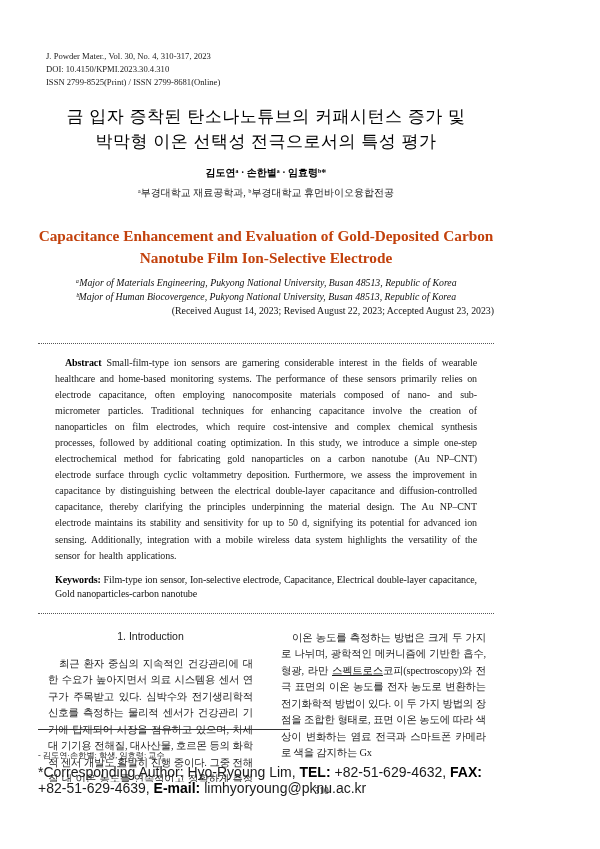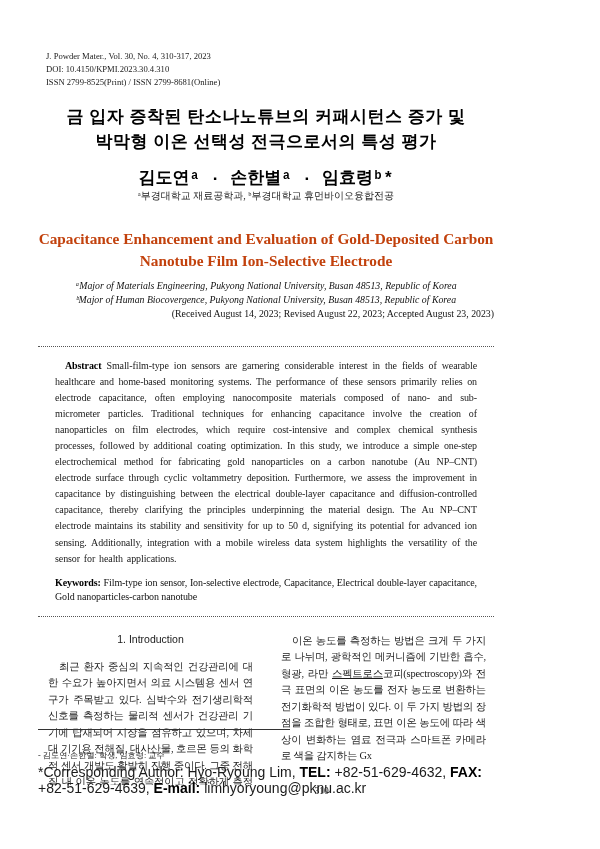--- a/index.html
+++ b/index.html
@@ -16,29 +16,29 @@
     width: 532px; height: 849px;
     padding: 50px 38px 0 38px;
     background: #fff;
   }
 
   .journal-header { margin-left: 8px; font-size: 8.6px; line-height: 13px; color: #1a1a1a; }
 
   .kr-title {
     margin-top: 15px; text-align: center;
     font-family: "Liberation Sans", "DejaVu Sans", sans-serif;
-    font-weight: 700; font-size: 17px; line-height: 25px; color: #000;
+    font-weight: 400; font-size: 17px; line-height: 25px; color: #000;
     letter-spacing: 0.5px;
   }
   .kr-authors {
     margin-top: 12px; text-align: center;
-    font-family: Liberation Mono, monospace;
-    font-weight: 700; font-size: 17px; color: #000;
+    font-family: Liberation Serif, serif;
+    font-weight: 700; font-size: 10px; color: #000;
   }
-  .kr-affil { text-align: center; font-size: 10px; color: #1a1a1a; }
+  .kr-affil { margin-top: 6px; text-align: center; font-size: 10px; color: #1a1a1a; }
 
   .en-title {
     margin-top: 25px; text-align: center;
     font-weight: 700; font-size: 15.3px; line-height: 22px; color: #c2410c;
   }
   .en-authors { margin-top: 9px; text-align: center; font-weight: 700; font-size: 11px; color: #000; }
   .en-affil { margin-top: 7px; text-align: center; font-style: italic; font-size: 9.8px; line-height: 13.5px; }
   .history { text-align: right; font-size: 9.8px; line-height: 13.5px; margin-top: 1px; }
 
   .dotted-rule { border: 0; border-top: 1px dotted #555; height: 0; }

